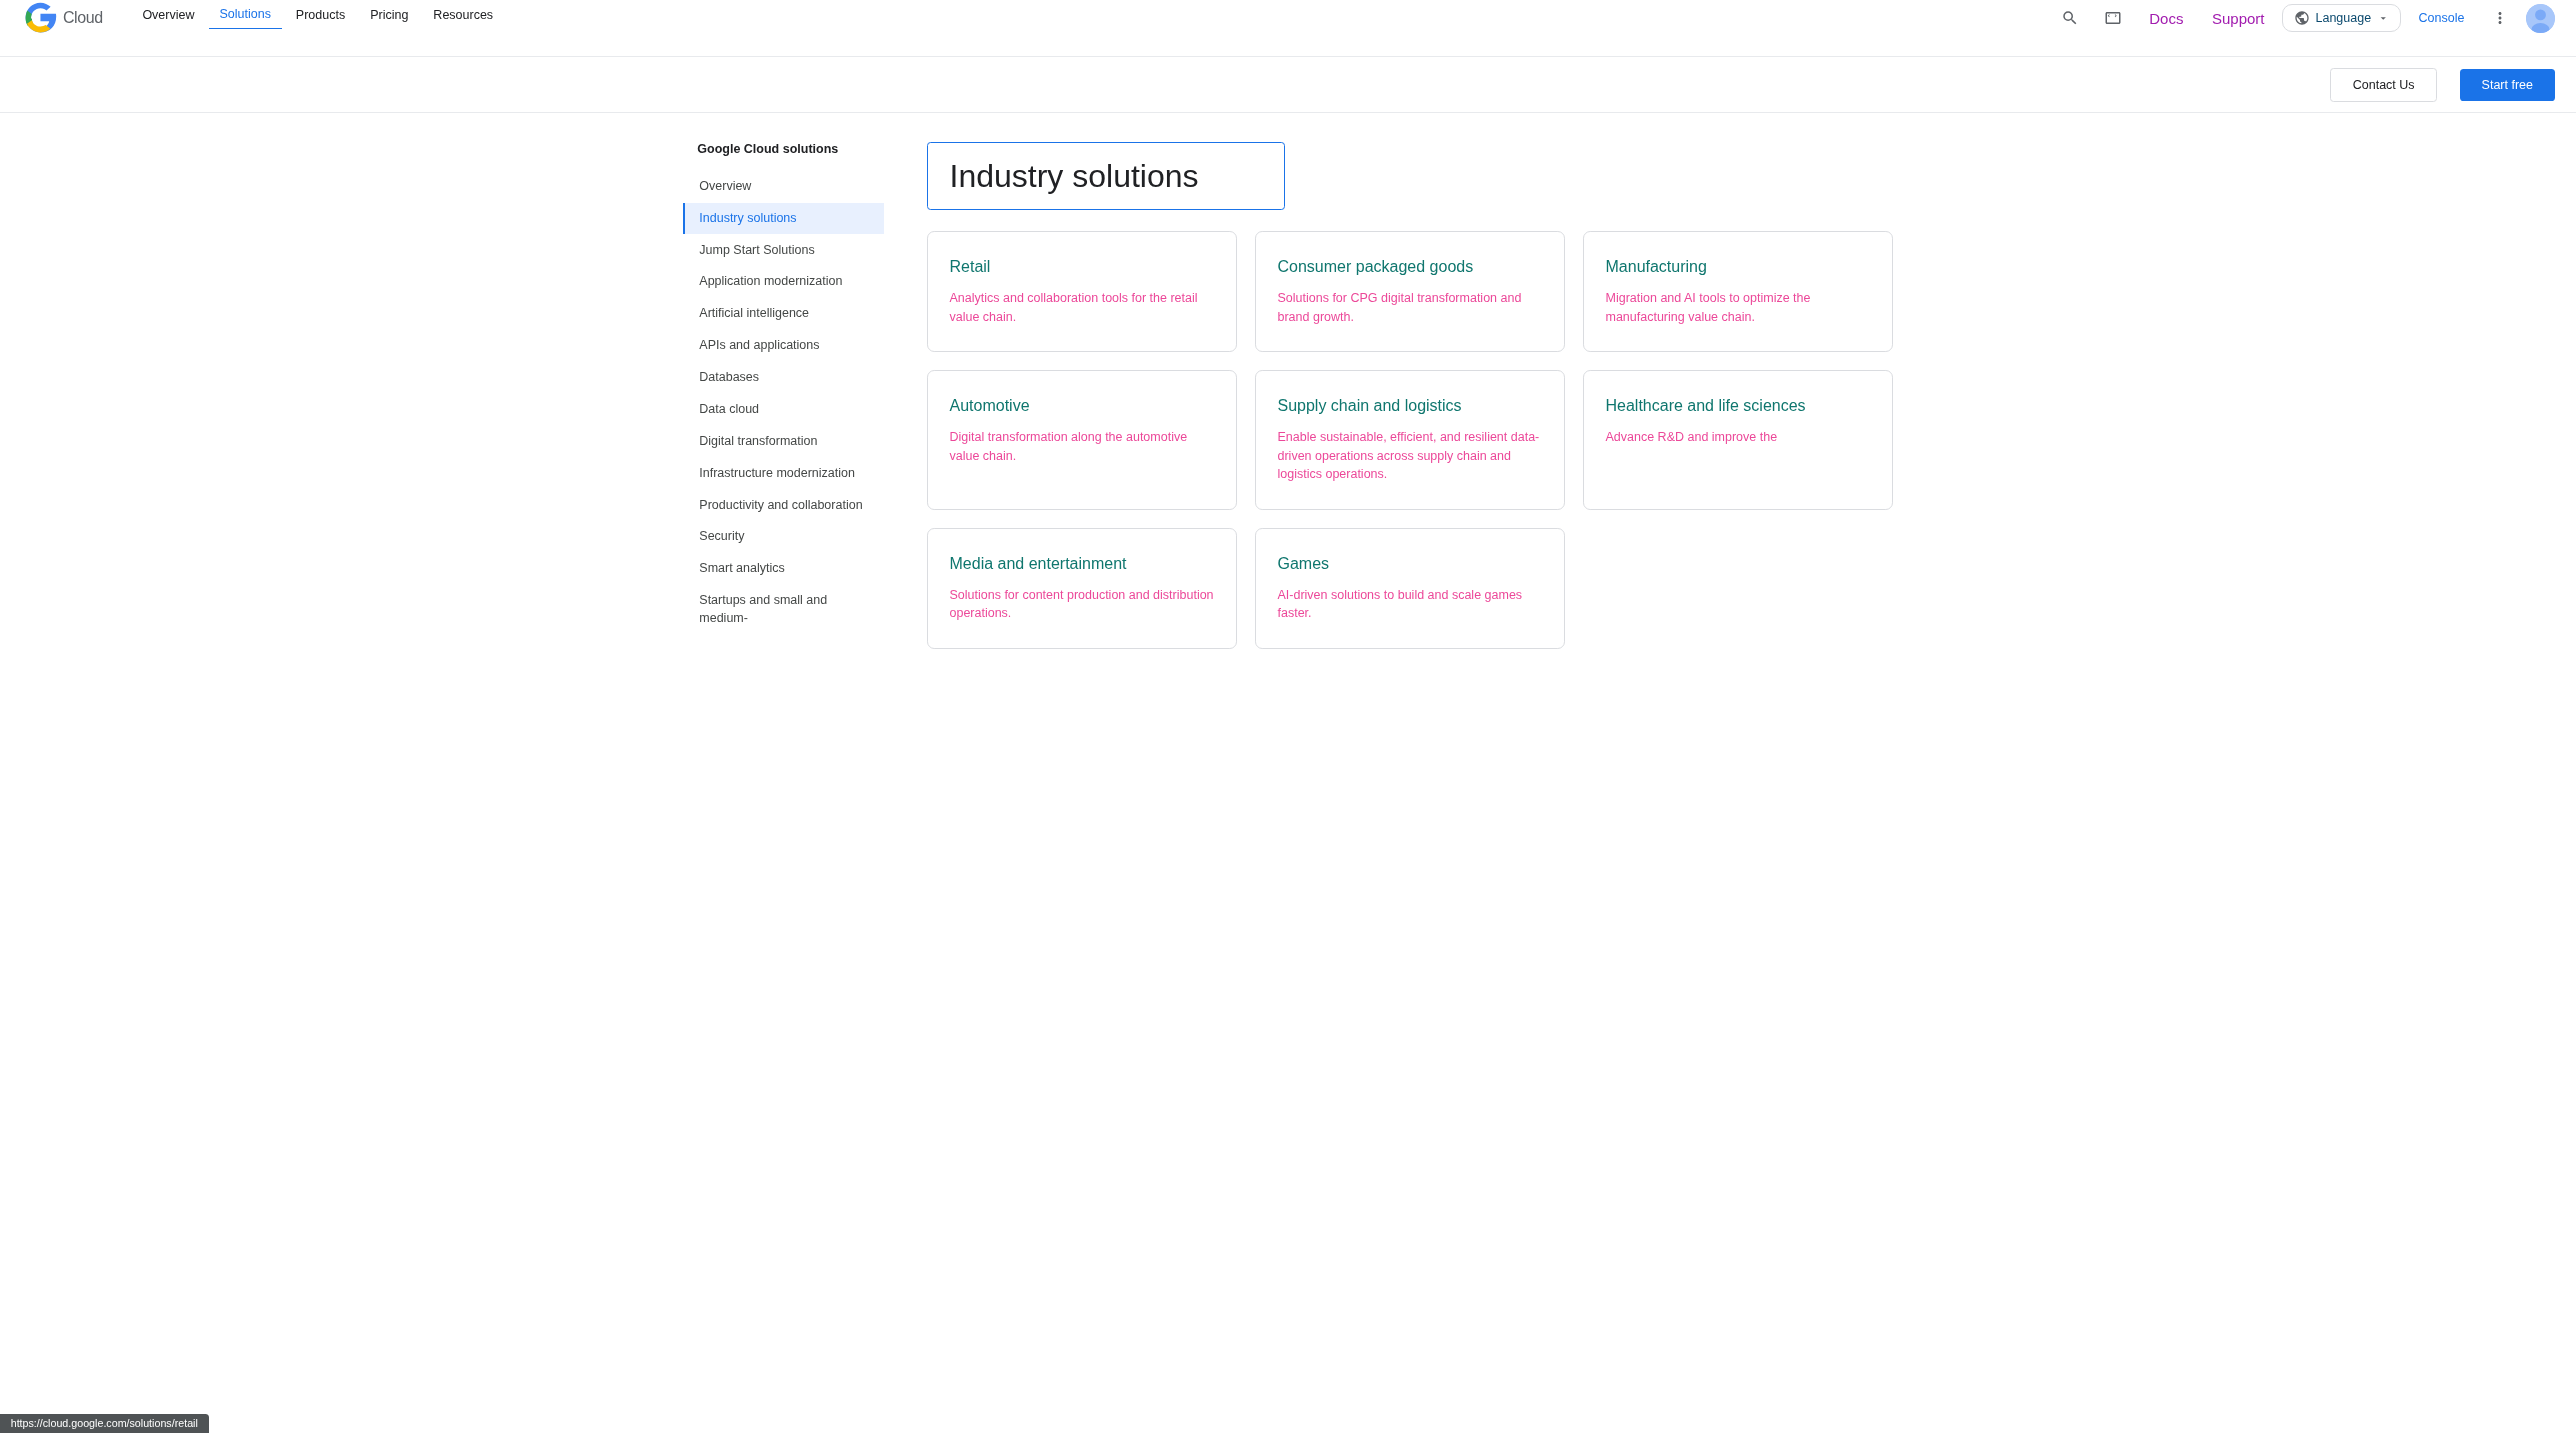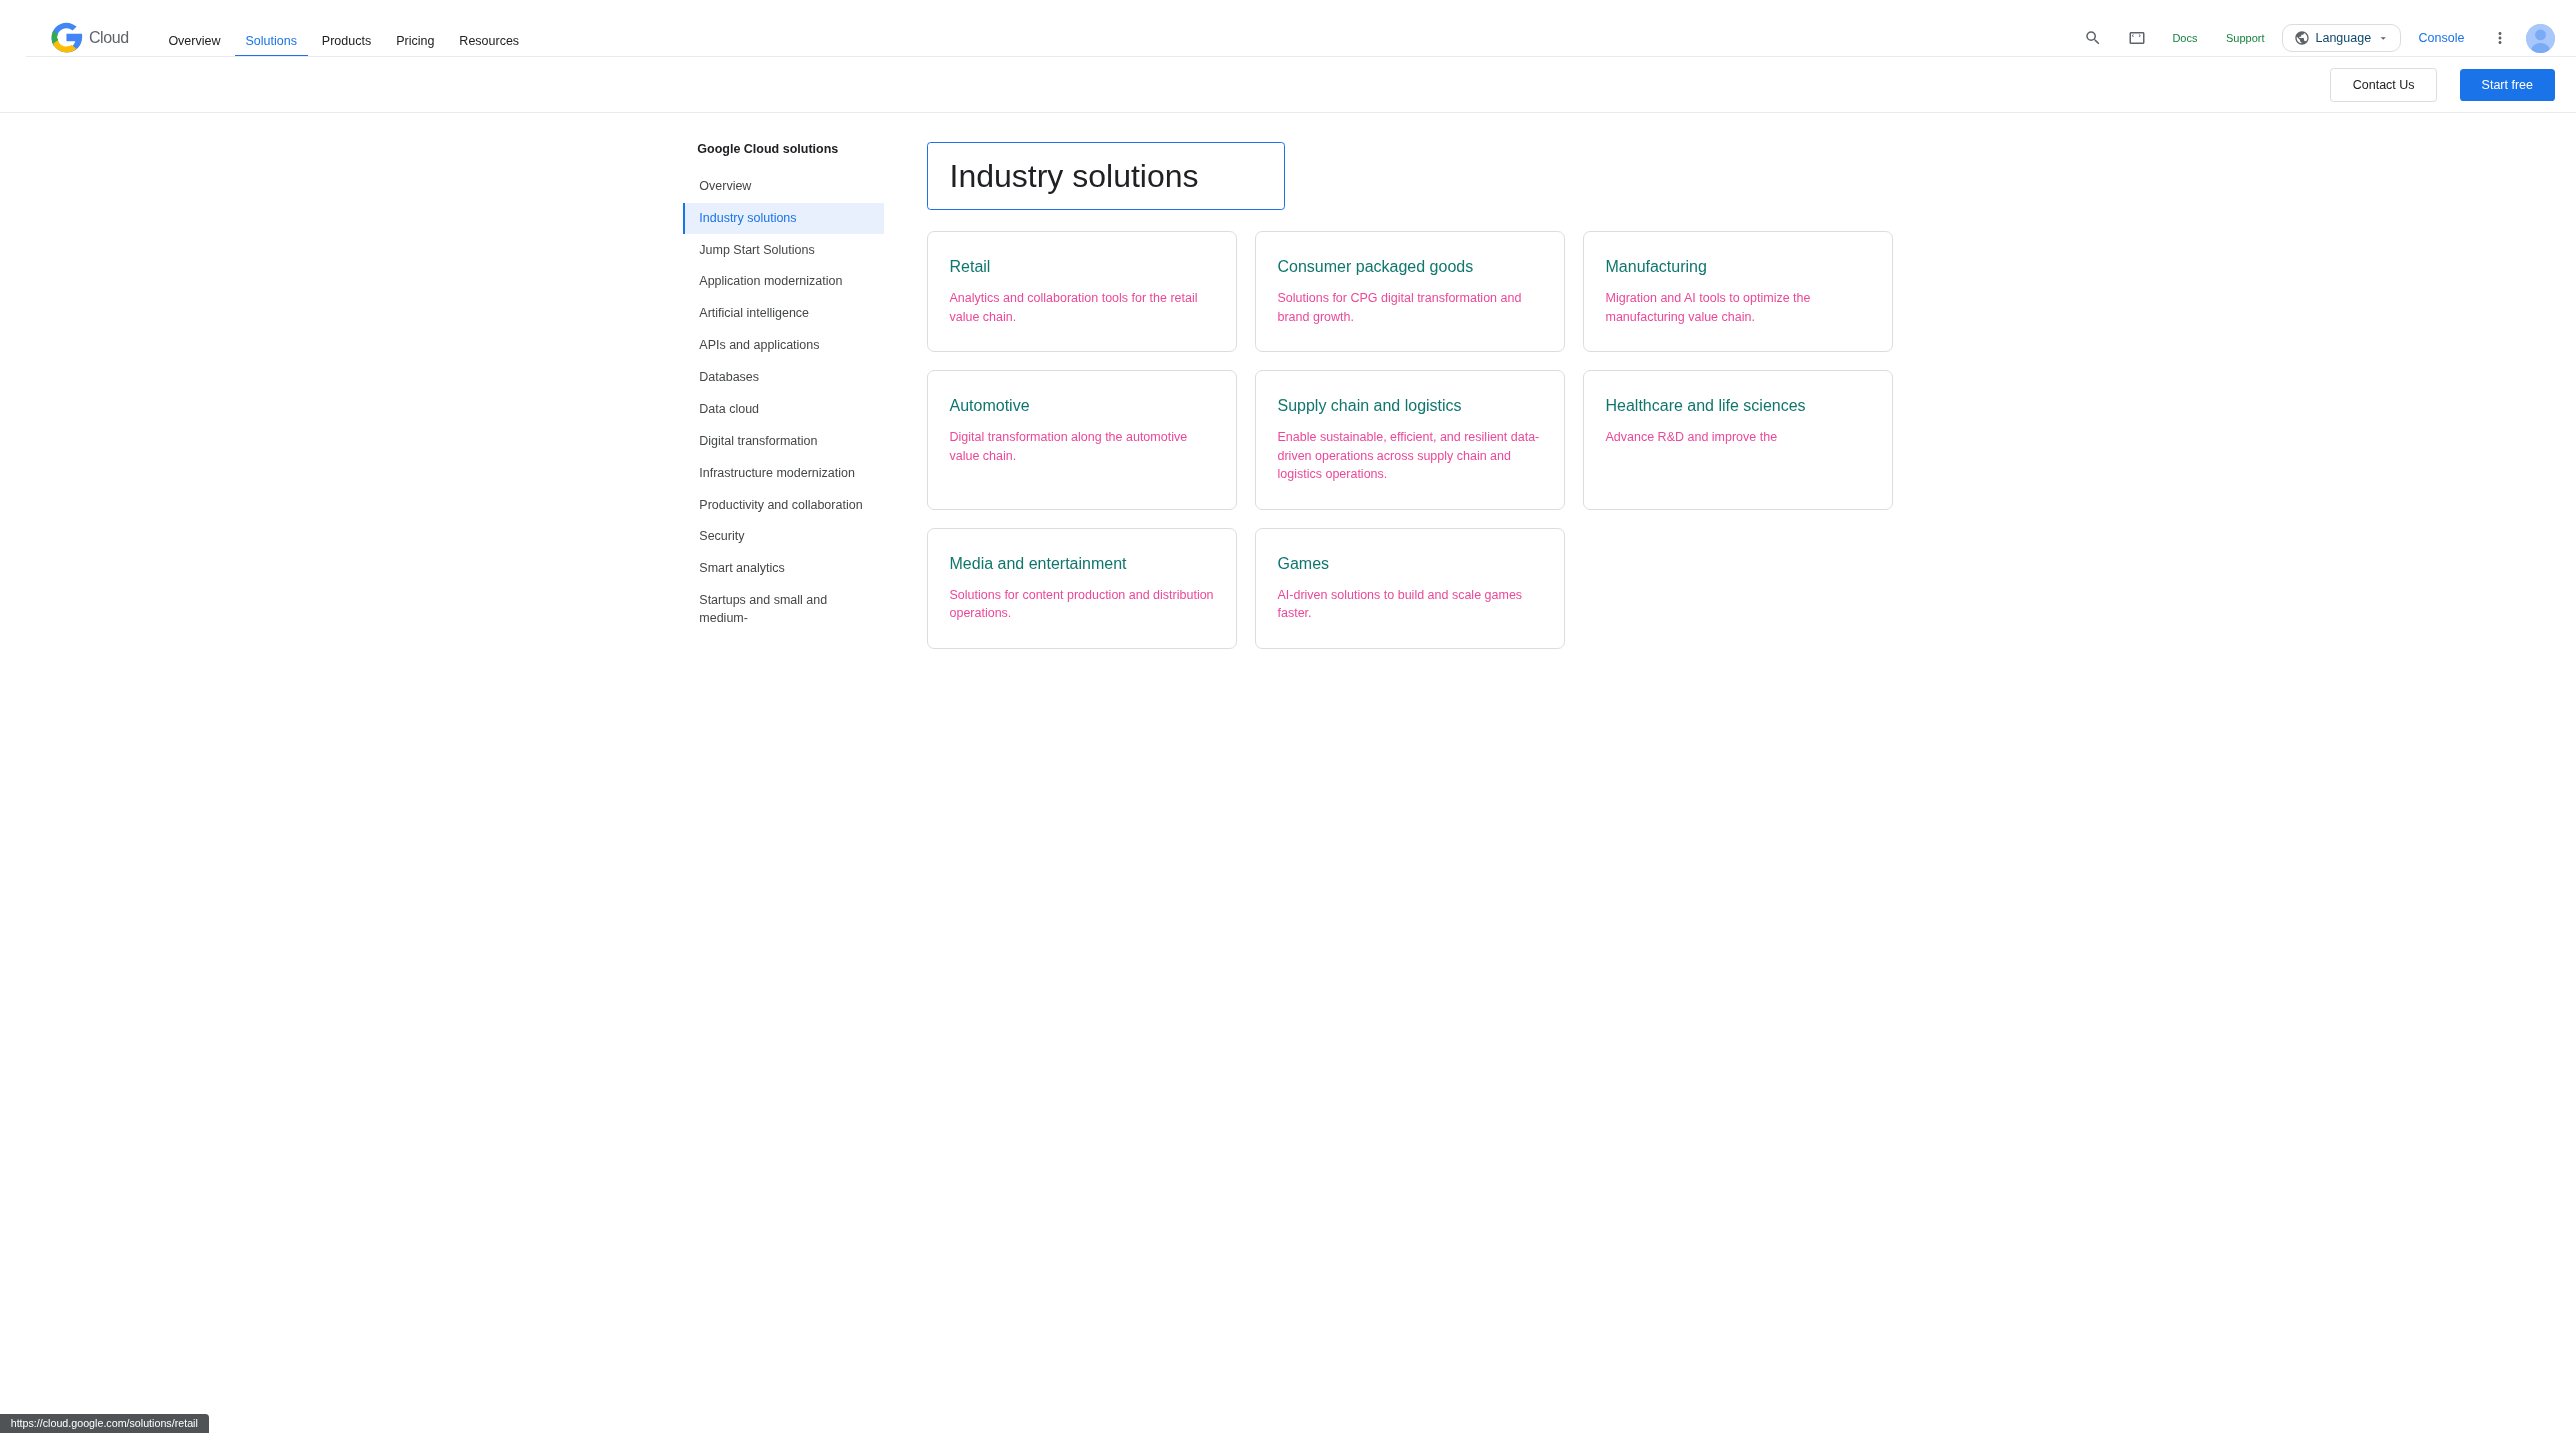--- a/index.html
+++ b/index.html
@@ -1,29 +1,28 @@
 <!DOCTYPE html>
 <html style="font-size:14.3px"><head>
   <meta charset="utf-8">
   <style>
     * { box-sizing: border-box; margin: 0; padding: 0; }
     body { font-family: 'Google Sans', Arial, sans-serif; background: #fff; color: #202124; font-size: 12.5px; }
 
     
     .nav {
       display: flex;
-      align-items: flex-end;
+      align-items: flex-start;
       height: 57px;
       padding: 0 21.5px;
       border-bottom: 0.9px solid #e8eaed;
       position: sticky;
       top: 0;
       background: #fff;
       z-index: 100;
-      margin-left: 26px;
     }
     .nav-logo {
       display: flex;
       align-items: center;
       gap: 5.4px;
       margin-right: 29px;
       text-decoration: none;
     }
     .nav-logo-text {
       font-size: 16px;
@@ -66,22 +65,22 @@
       background: transparent;
       cursor: pointer;
       display: flex;
       align-items: center;
       justify-content: center;
       color: #5f6368;
       font-size: 18px;
     }
     .nav-text-link {
       padding: 7.2px 10.7px;
-      font-size: 11px;
-      color: #15803d;
+      font-size: 15px;
+      color: #a21caf;
       text-decoration: none;
       cursor: pointer;
     }
     .lang-btn {
       display: flex;
       align-items: center;
       gap: 5.4px;
       padding: 5.4px 10.7px;
       border: 0.9px solid #dadce0;
       border-radius: 10px;

